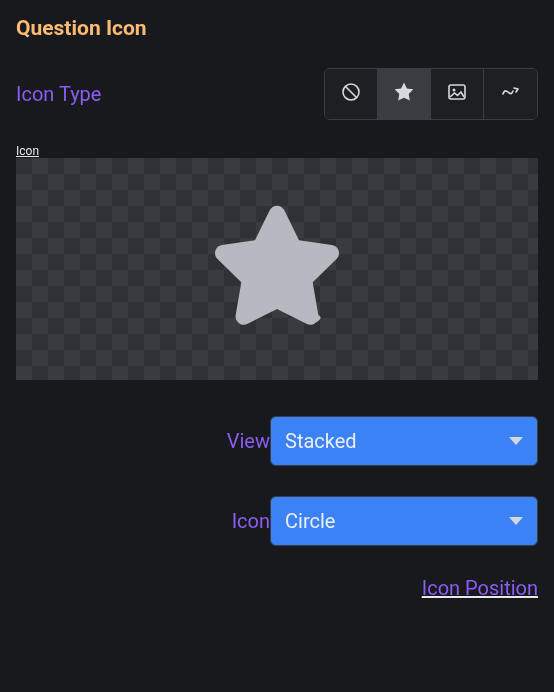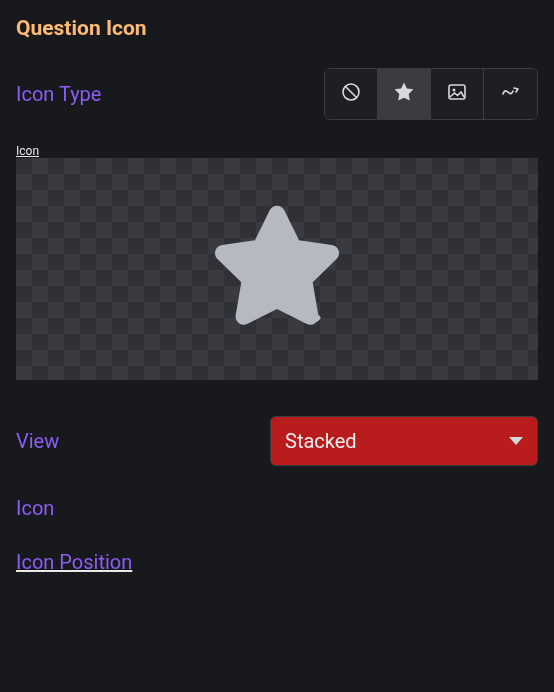--- a/index.html
+++ b/index.html
@@ -67,30 +67,30 @@
       background-position: 0 0, 0 16px, 16px -16px, -16px 0px;
       display: flex;
       align-items: center;
       justify-content: center;
       margin-bottom: 36px;
     }
     .preview svg { width: 150px; height: 150px; }
     .select-row {
       display: flex;
       align-items: center;
-      justify-content: space-between;
+      justify-content: flex-end;
       margin-bottom: 30px;
     }
     .select-row:last-child { margin-bottom: 0; text-decoration: underline; }
     .select {
       width: 268px;
       height: 50px;
       border: 1px solid #3b3d42;
       border-radius: 6px;
-      background: #b91c1c;
+      background: #3b82f6;
       display: flex;
       align-items: center;
       justify-content: space-between;
       padding: 0 14px;
       cursor: pointer;
     }
     .select-value {
       color: #eceded;
       font-size: 20px;
     }
@@ -152,17 +152,21 @@
 <div class="select-row">
   <div class="row-label">View</div>
   <div class="select">
     <span class="select-value">Stacked</span>
     <span class="chev"></span>
   </div>
 </div>
 
 <div class="select-row">
   <div class="row-label">Icon</div>
+  <div class="select">
+    <span class="select-value">Circle</span>
+    <span class="chev"></span>
+  </div>
 </div>
 
 <div class="select-row">
   <div class="row-label">Icon Position</div>
 </div>
 
 </body></html>

